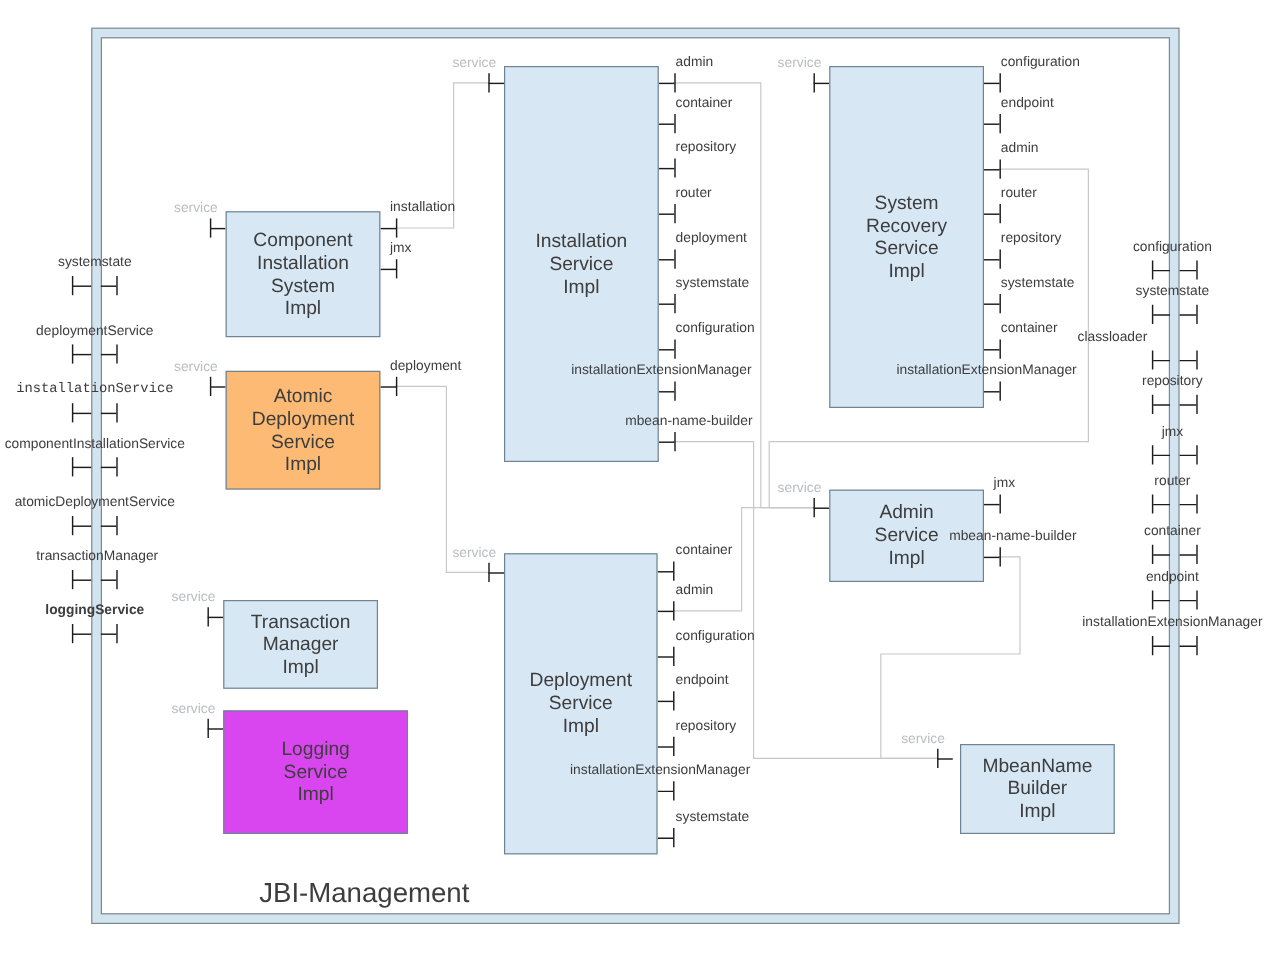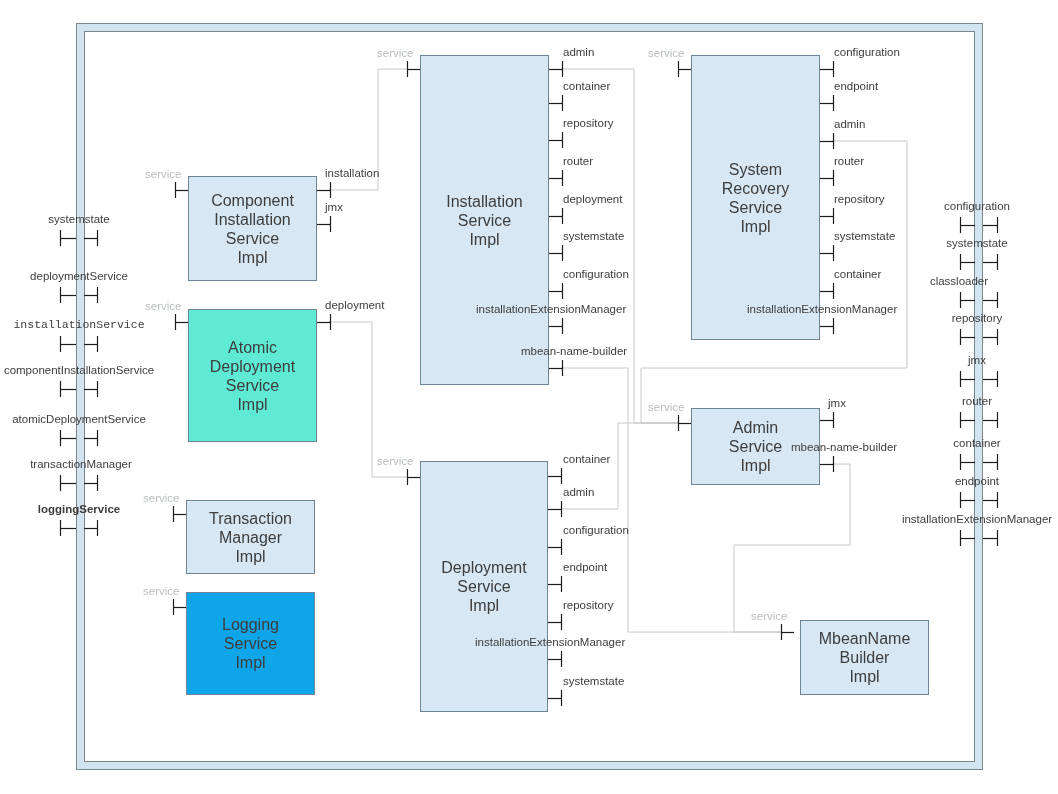--- a/index.html
+++ b/index.html
@@ -285,38 +285,39 @@
         <line x1="983" y1="500.5" x2="997" y2="500.5" stroke="#1c1c1c" stroke-width="1.2"></line>
         <line x1="997.5" y1="492" x2="997.5" y2="508" stroke="#1c1c1c" stroke-width="1.2"></line>
       </g>
       <g>
         <line x1="960.5" y1="530" x2="960.5" y2="546" stroke="#1c1c1c" stroke-width="1.2"></line>
         <line x1="961" y1="538.5" x2="975" y2="538.5" stroke="#1c1c1c" stroke-width="1.2"></line>
         <line x1="983" y1="538.5" x2="997" y2="538.5" stroke="#1c1c1c" stroke-width="1.2"></line>
         <line x1="997.5" y1="530" x2="997.5" y2="546" stroke="#1c1c1c" stroke-width="1.2"></line>
       </g>
     </svg>
+  <div id="diagram-title" style="color: rgb(61, 61, 61);">JBI-Management</div>
 <div class="comp-box" style="left: 188px; top: 176px; width: 129px; height: 105px; background: rgb(215, 231, 244); border: 1px solid rgb(109, 132, 148); color: rgb(61, 61, 61);">Component
 Installation
-Service
+System
 Impl</div>
     <div class="svc-label" style="left: 145px; top: 167px; color: rgb(185, 189, 192);">service</div>
     <div class="port-label" style="left: 325px; top: 166px; color: rgb(61, 61, 61);">installation</div>
     <div class="port-label" style="left: 325px; top: 200px; color: rgb(61, 61, 61);">jmx</div>
-    <div class="comp-box" style="left: 188px; top: 309px; width: 129px; height: 133px; background: #5eead4; border: 1px solid rgb(109, 132, 148); color: rgb(61, 61, 61);">Atomic
+    <div class="comp-box" style="left: 188px; top: 309px; width: 129px; height: 99px; background: #fdba74; border: 1px solid rgb(109, 132, 148); color: rgb(61, 61, 61);">Atomic
 Deployment
 Service
 Impl</div>
     <div class="svc-label" style="left: 145px; top: 299px; color: rgb(185, 189, 192);">service</div>
     <div class="port-label" style="left: 325px; top: 298px; color: rgb(61, 61, 61);">deployment</div>
     <div class="comp-box" style="left: 186px; top: 500px; width: 129px; height: 74px; background: rgb(215, 231, 244); border: 1px solid rgb(109, 132, 148); color: rgb(61, 61, 61);">Transaction
 Manager
 Impl</div>
     <div class="svc-label" style="left: 143px; top: 491px; color: rgb(185, 189, 192);">service</div>
-    <div class="comp-box" style="left: 186px; top: 592px; width: 129px; height: 103px; background: #0ea5e9; border: 1px solid rgb(109, 132, 148); color: rgb(61, 61, 61);">Logging
+    <div class="comp-box" style="left: 186px; top: 592px; width: 154px; height: 103px; background: #d946ef; border: 1px solid rgb(109, 132, 148); color: rgb(61, 61, 61);">Logging
 Service
 Impl</div>
     <div class="svc-label" style="left: 143px; top: 584px; color: rgb(185, 189, 192);">service</div>
     <div class="comp-box" style="left: 420px; top: 55px; width: 129px; height: 330px; background: rgb(215, 231, 244); border: 1px solid rgb(109, 132, 148); color: rgb(61, 61, 61);">Installation
 Service
 Impl</div>
     <div class="svc-label" style="left: 377px; top: 46px; color: rgb(185, 189, 192);">service</div>
     <div class="port-label" style="left: 563px; top: 45px; color: rgb(61, 61, 61);">admin</div>
     <div class="port-label" style="left: 563px; top: 79px; color: rgb(61, 61, 61);">container</div>
     <div class="port-label" style="left: 563px; top: 116px; color: rgb(61, 61, 61);">repository</div>
@@ -362,20 +363,20 @@
     <div class="svc-label" style="left: 751px; top: 609px; color: rgb(185, 189, 192);">service</div>
     <div class="border-label" style="left: 79px; top: 212px; color: rgb(61, 61, 61);">systemstate</div>
     <div class="border-label" style="left: 79px; top: 269px; color: rgb(61, 61, 61);">deploymentService</div>
     <div class="border-label" style="left: 79px; top: 318px; color: rgb(61, 61, 61); font-family: Liberation Mono, monospace;">installationService</div>
     <div class="border-label" style="left: 79px; top: 363px; color: rgb(61, 61, 61);">componentInstallationService</div>
     <div class="border-label" style="left: 79px; top: 412px; color: rgb(61, 61, 61);">atomicDeploymentService</div>
     <div class="border-label" style="left: 81px; top: 457px; color: rgb(61, 61, 61);">transactionManager</div>
     <div class="border-label" style="left: 79px; top: 502px; color: rgb(61, 61, 61); font-weight: bold;">loggingService</div>
     <div class="border-label" style="left: 977px; top: 199px; color: rgb(61, 61, 61);">configuration</div>
     <div class="border-label" style="left: 977px; top: 236px; color: rgb(61, 61, 61);">systemstate</div>
-    <div class="border-label" style="left: 959px; top: 274px; color: rgb(61, 61, 61);">classloader</div>
+    <div class="border-label" style="left: 927px; top: 274px; color: rgb(61, 61, 61);">classloader</div>
     <div class="border-label" style="left: 977px; top: 311px; color: rgb(61, 61, 61);">repository</div>
     <div class="border-label" style="left: 977px; top: 353px; color: rgb(61, 61, 61);">jmx</div>
     <div class="border-label" style="left: 977px; top: 394px; color: rgb(61, 61, 61);">router</div>
     <div class="border-label" style="left: 977px; top: 436px; color: rgb(61, 61, 61);">container</div>
     <div class="border-label" style="left: 977px; top: 474px; color: rgb(61, 61, 61);">endpoint</div>
     <div class="border-label" style="left: 977px; top: 512px; color: rgb(61, 61, 61);">installationExtensionManager</div>
   </div>
 
 </body></html>

